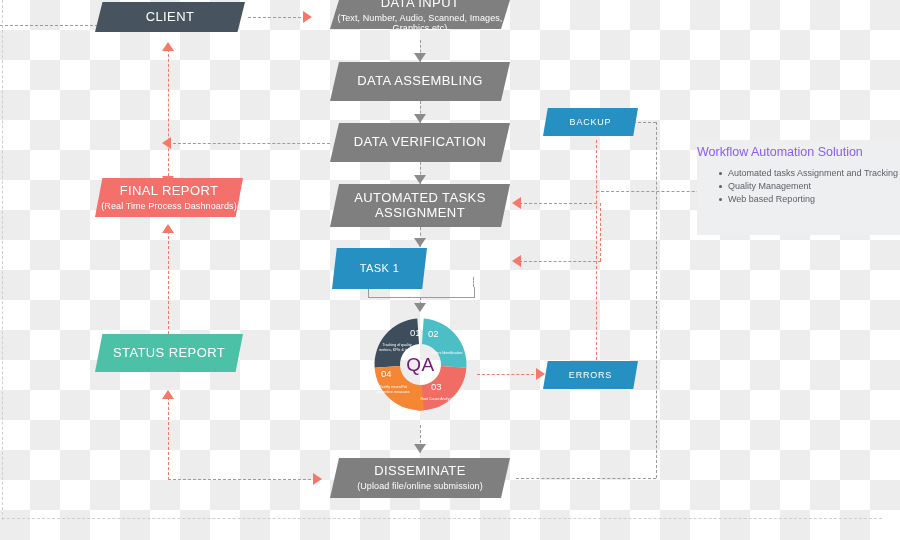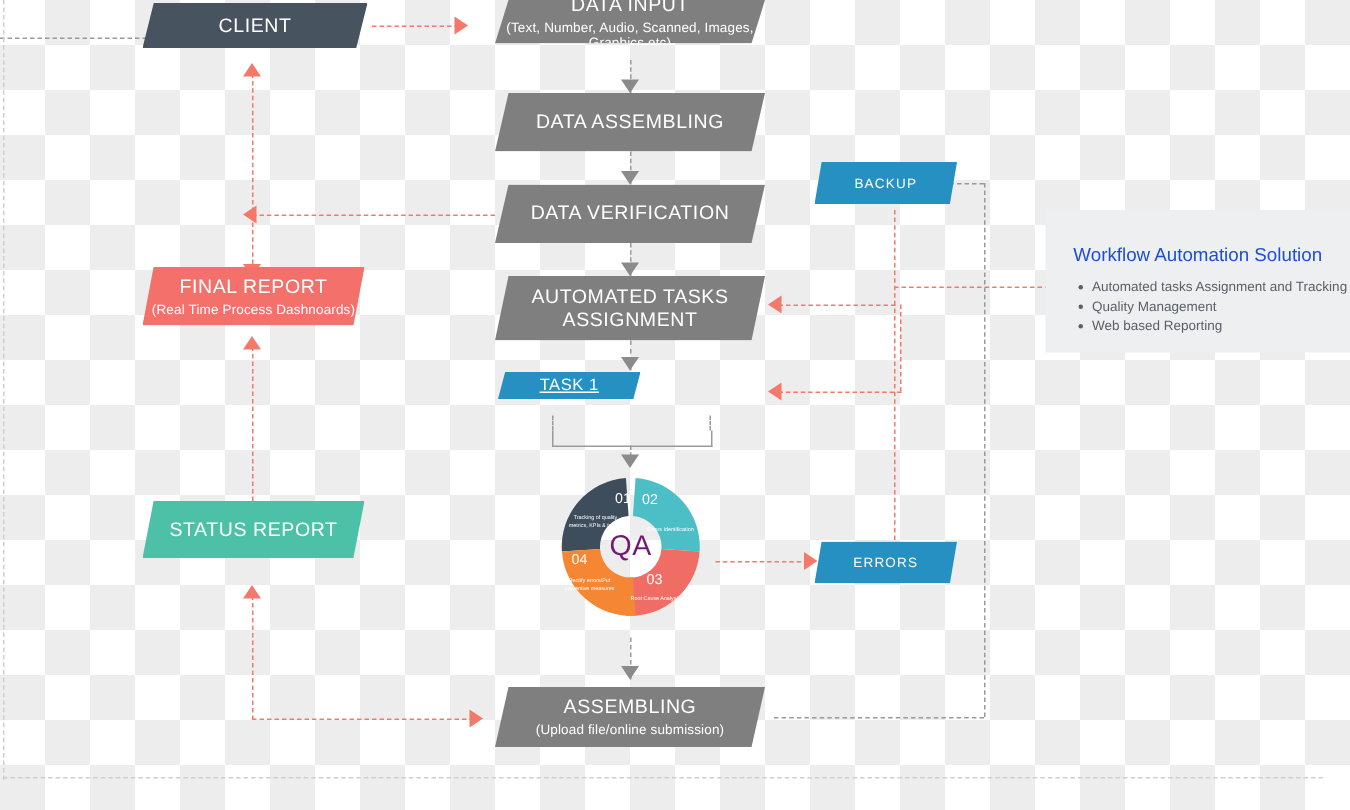--- a/index.html
+++ b/index.html
@@ -29,22 +29,22 @@
   .pgram .t2{font-size:9px;margin-top:2px;letter-spacing:.1px;}
   .pgram.small .t1{font-size:11px;}
   .pgram.tiny .t1{font-size:9px;letter-spacing:.8px;}
 
   
   #infopanel{
     position:absolute;left:697px;top:140px;width:203px;height:95px;
     background:#eeeff1;
   }
   #infopanel .ip-title{
-    color:#1d4ed8;font-size:12.5px;text-align:center;
-    margin:23px 0 8px 0;
+    color:#8b5cf6;font-size:12.5px;text-align:left;
+    margin:5px 0 8px 0;
   }
   #infopanel ul{margin:0;padding:0 0 0 22px;list-style:none;}
   #infopanel li{
     color:#5b5f66;font-size:9px;line-height:13.2px;
     position:relative;padding-left:9px;
   }
   #infopanel li:before{
     content:"";position:absolute;left:0;top:5px;
     width:3px;height:3px;border-radius:50%;background:#5b5f66;
   }
@@ -161,21 +161,21 @@
   </div>
 
   <div class="pgram" style="left:330px;top:123px;width:180px;height:39px;background:#7f7f7f;">
     <span class="t1">DATA VERIFICATION</span>
   </div>
 
   <div class="pgram" style="left:330px;top:184px;width:180px;height:43px;background:#7f7f7f;">
     <span class="t1">AUTOMATED TASKS ASSIGNMENT</span>
   </div>
 
-  <div class="pgram small" style="left:332px;top:248px;width:95px;height:18px;background:#2790c3;text-decoration:underline;">
+  <div class="pgram small" style="left:332px;top:248px;width:95px;height:41px;background:#2790c3;">
     <span class="t1">TASK 1</span>
   </div>
 
 
   <div class="pgram tiny" style="left:543px;top:108px;width:95px;height:28px;background:#2790c3;">
     <span class="t1">BACKUP</span>
   </div>
 
   <div class="pgram tiny" style="left:543px;top:361px;width:95px;height:28px;background:#2790c3;">
     <span class="t1">ERRORS</span>
@@ -184,21 +184,21 @@
   <div class="pgram" style="left:95px;top:178px;width:148px;height:39px;background:#f4706b;">
     <span class="t1">FINAL REPORT</span>
     <span class="t2">(Real Time Process Dashnoards)</span>
   </div>
 
   <div class="pgram" style="left:95px;top:334px;width:148px;height:38px;background:#4cc1a8;">
     <span class="t1">STATUS REPORT</span>
   </div>
 
   <div class="pgram" style="left:330px;top:458px;width:180px;height:40px;background:#7f7f7f;">
-    <span class="t1">ASSEMBLING</span>
+    <span class="t1">DISSEMINATE</span>
     <span class="t2">(Upload file/online submission)</span>
   </div>
 
   <div id="qa-wrap">
     <svg width="103" height="103" viewBox="0 0 103 103">
 
       <path d="M51.5 5.5 A46 46 0 0 0 5.5 51.5 L31 51.5 A20.5 20.5 0 0 1 51.5 31 Z" fill="#3d4d5c" transform="rotate(-4 51.5 51.5)"></path>
 
       <path d="M51.5 5.5 A46 46 0 0 1 97.5 51.5 L72 51.5 A20.5 20.5 0 0 0 51.5 31 Z" fill="#4cbfc6" transform="rotate(4 51.5 51.5)"></path>
 

